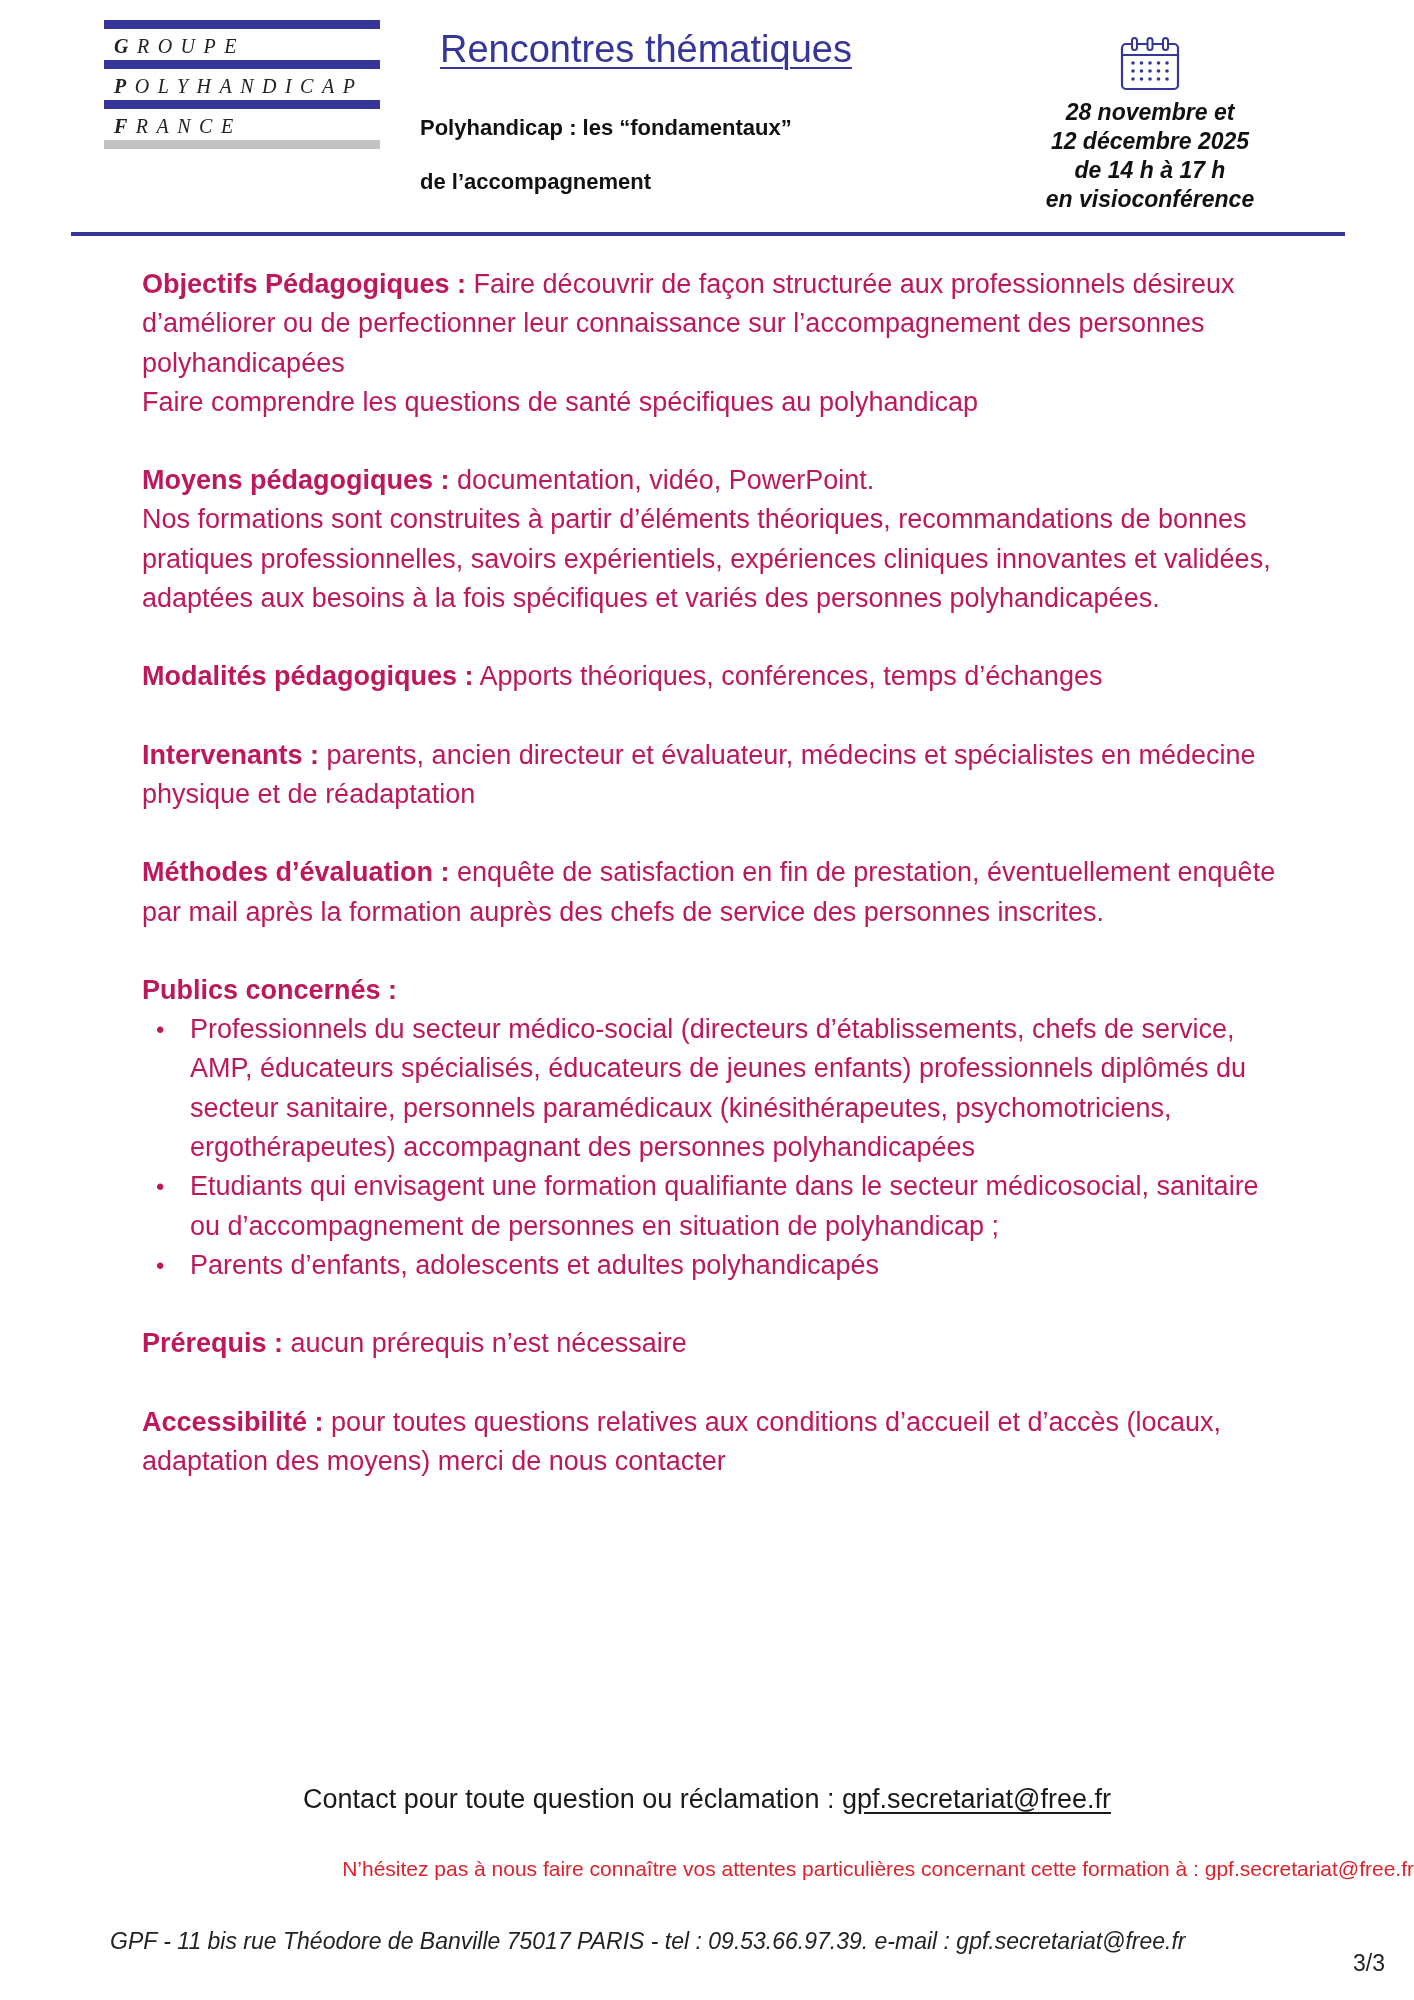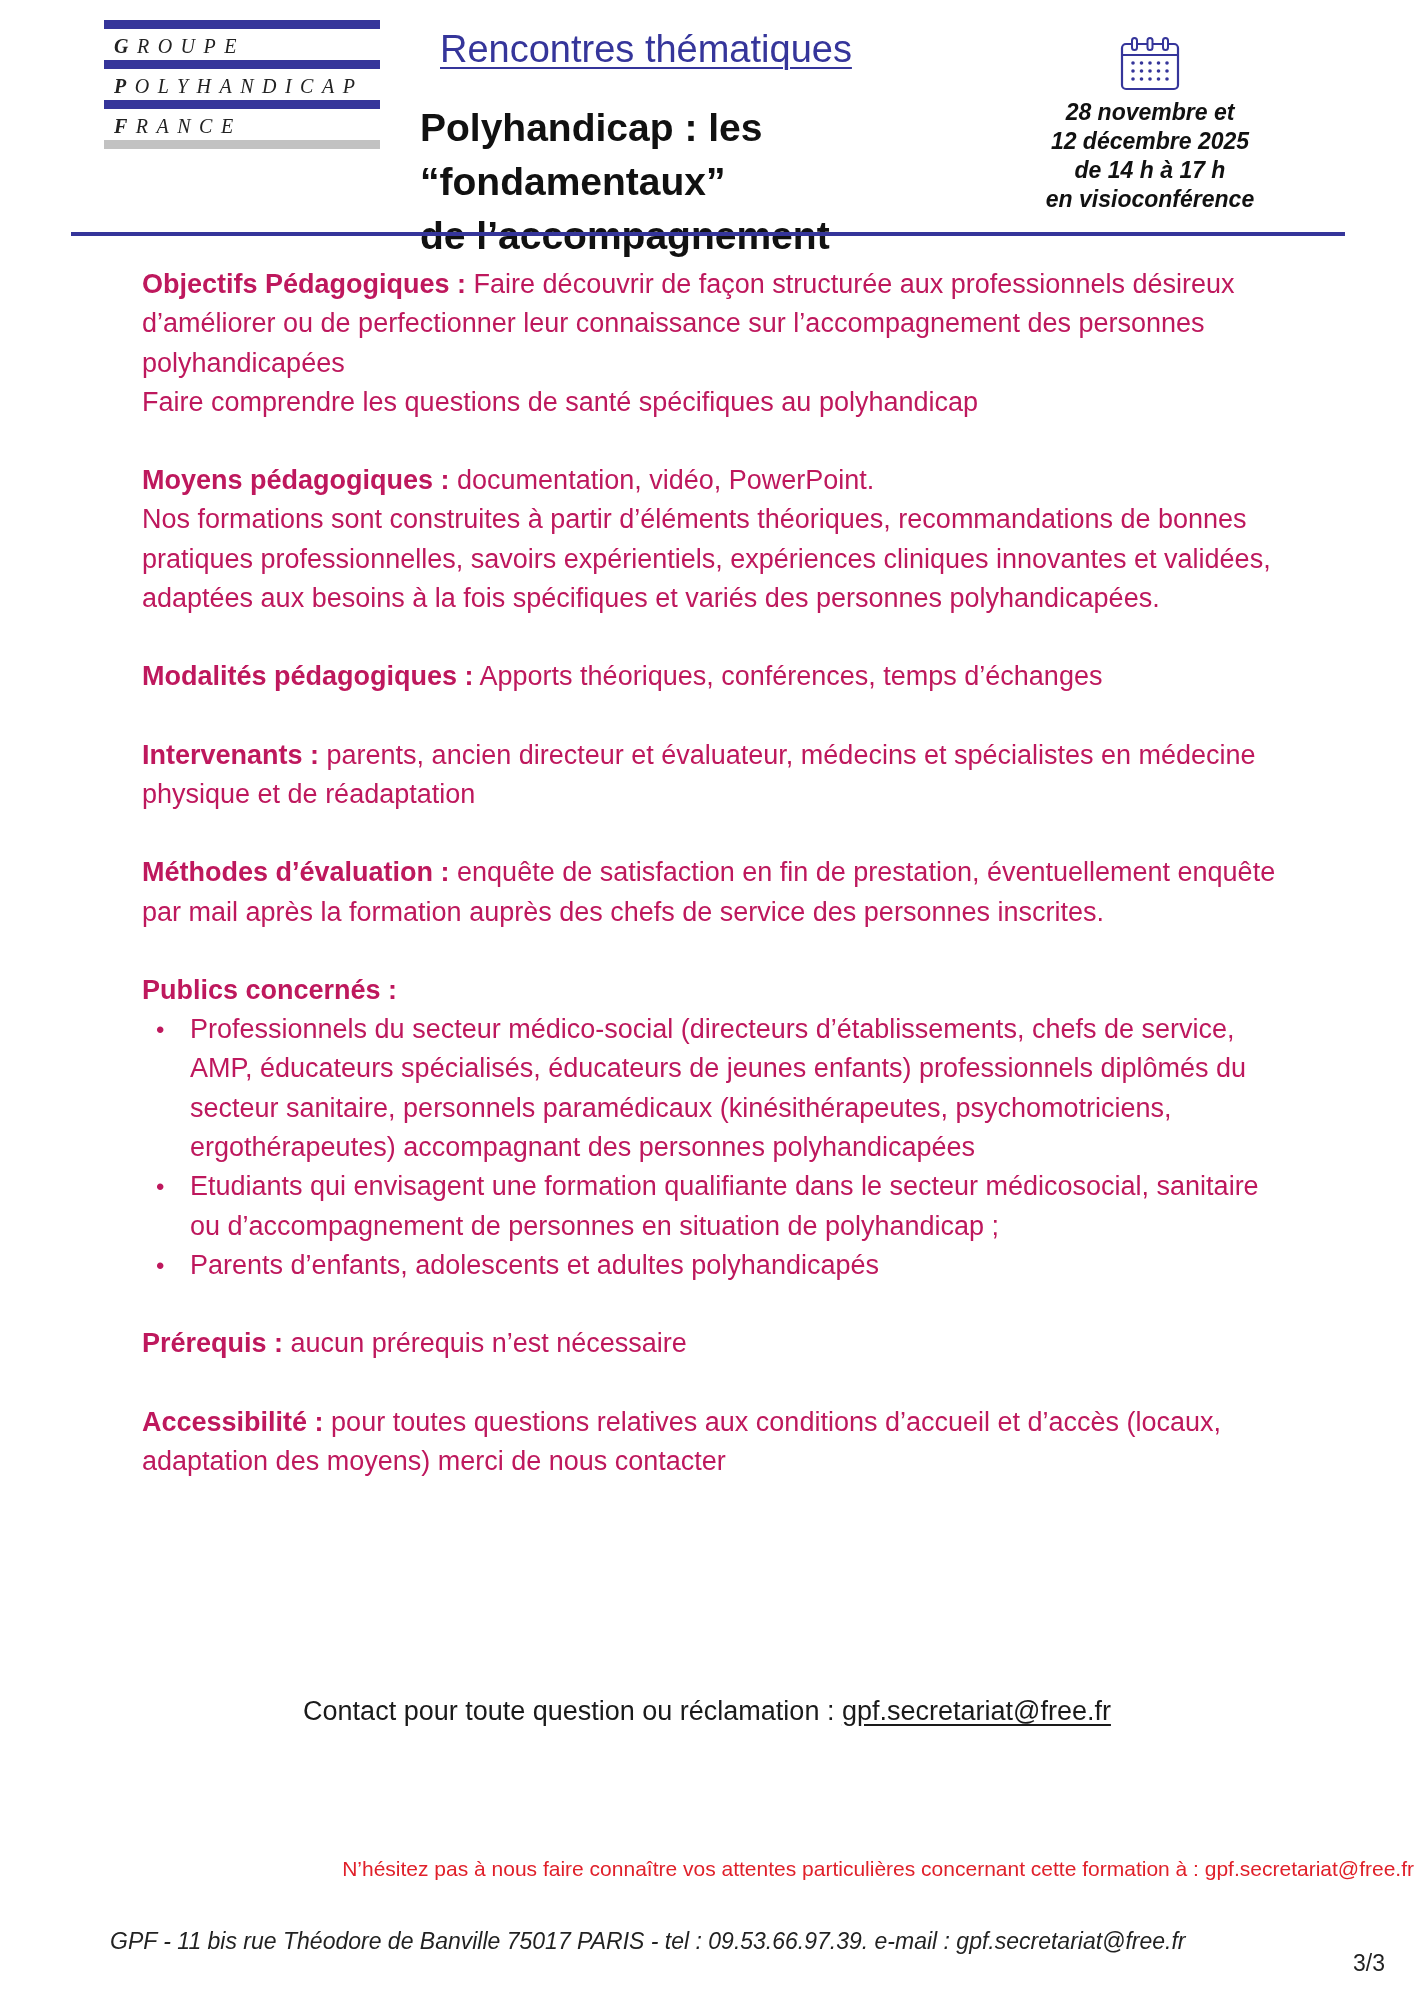--- a/index.html
+++ b/index.html
@@ -12,40 +12,40 @@
     .logo .bar.grey { background: #c2c2c2; height: 9px; }
     .logo .word { font-family: "Liberation Serif", serif; font-style: italic; font-size: 20px;
       letter-spacing: 8.5px; color: #222; height: 31px; line-height: 34px; padding-left: 10px; }
     .logo .word b { font-weight: bold; }
 
     
     .header-center { position: absolute; left: 420px; top: 28px; width: 560px; text-align: left; }
     .series-title { font-size: 38px; color: #35359a; text-decoration: underline;
       text-decoration-thickness: 2px; text-underline-offset: 5px; display: inline-block;
       margin-left: 20px; }
-    .event-title { font-weight: bold; font-size: 39px; line-height: 54px; margin-top: 30px; color: #111; }
+    .event-title { font-weight: bold; font-size: 22px; line-height: 54px; margin-top: 30px; color: #111; }
 
     
     .header-right { position: absolute; left: 1010px; top: 36px; width: 280px; text-align: center; }
     .calendar-icon { width: 62px; height: 56px; display: block; margin: 0 auto 6px auto; }
     .date-line { font-weight: bold; font-style: italic; font-size: 23px; line-height: 29px; color: #111; }
 
     .header-rule { position: absolute; left: 71px; top: 232px; width: 1274px; height: 4px; background: #35359a; }
 
     
     .content { position: absolute; left: 142px; top: 265px; width: 1150px;
       font-size: 27px; line-height: 39.3px; color: #be185d; }
     .section { margin-bottom: 39px; }
     .section p { margin: 0; }
     .label { font-weight: bold; }
     ul.bullets { margin: 0; padding-left: 48px; list-style: none; }
     ul.bullets li { position: relative; }
     ul.bullets li::before { content: "•"; position: absolute; left: -34px; top: 0; font-size: 24px; }
 
-    .contact { position: absolute; left: 0; width: 1414px; top: 1692px; text-align: center;
+    .contact { position: absolute; left: 0; width: 1414px; top: 1780px; text-align: center;
       font-size: 27px; line-height: 39px; }
     .contact a { color: #1a1a1a; text-decoration: underline; text-underline-offset: 4px; }
 
     .notice { position: absolute; left: 0; width: 1414px; top: 1857px; text-align: right;
       font-size: 21px; color: #e0202a; }
 
     .footer { position: absolute; left: 110px; top: 1928px; font-size: 23px; font-style: italic; color: #222; }
     .page-num { position: absolute; left: 1353px; top: 1950px; font-size: 23px; color: #222; }
   </style>
 </head>

